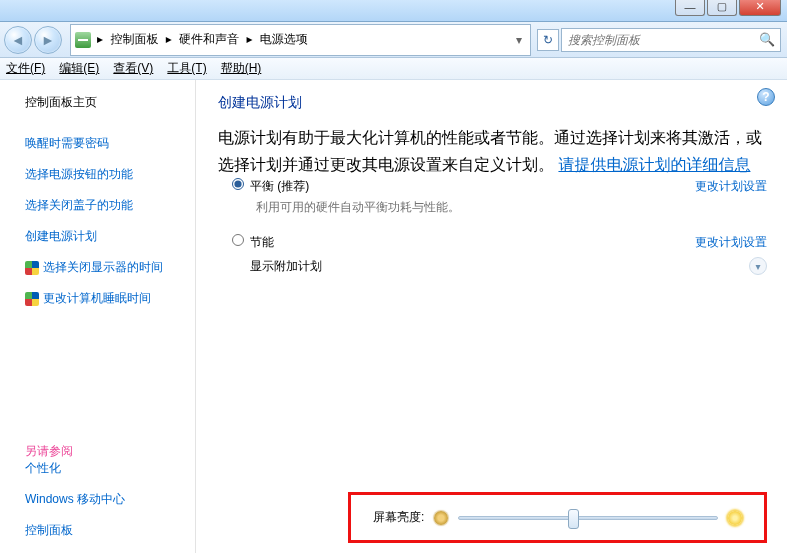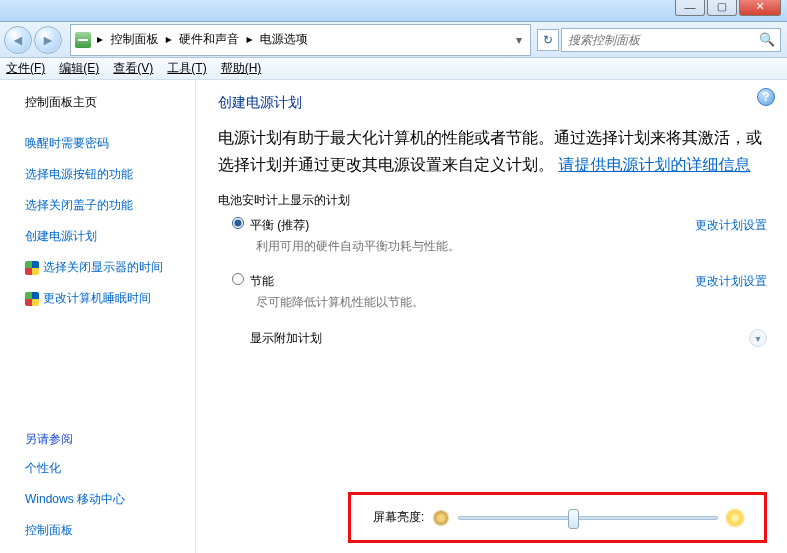--- a/index.html
+++ b/index.html
@@ -90,21 +90,21 @@
   }
   .side-link { color: #0066cc; margin-bottom: 14px; cursor: default; }
   .side-link.home { color: #000; }
   .side-row { display: flex; align-items: center; }
   .side-row .shield {
     width: 14px; height: 14px; margin-right: 4px; display: inline-block;
     background: conic-gradient(#005db3 0 25%, #f6d340 0 50%, #d83b3b 0 75%, #4fb54f 0 100%);
     border-radius: 2px;
   }
   .side-spacer { flex: 1; }
-  .seealso-h { color: #1d4ed8; margin-bottom: 12px; }
+  .seealso-h { color: #ec4899; margin-bottom: 0; }
 
   .content {
     flex: 1; padding: 14px 20px 10px 22px; position: relative;
   }
   .help {
     position: absolute; top: 8px; right: 12px;
     width: 18px; height: 18px; border-radius: 50%;
     background: radial-gradient(circle at 35% 30%, #cfe7ff, #5aa0e0);
     border: 1px solid #3a7ebd; color: #fff;
     display: flex; align-items: center; justify-content: center; font-size: 12px; font-weight: bold;
@@ -230,36 +230,34 @@
   <div class="content">
     <div class="help">?</div>
 
     <h1>创建电源计划</h1>
 
     <div class="desc">
       <span>电源计划有助于最大化计算机的性能或者节能。通过选择计划来将其激活，或选择计划并通过更改其电源设置来自定义计划。</span>
       <a href="#">请提供电源计划的详细信息</a>
     </div>
 
-    <div class="group-label">电池安时计上显示的计划</div>
 
     <div class="plan-block">
       <div class="plan-row">
         <input type="radio" name="plan" checked="" style="">
         <label>平衡 (推荐)</label>
         <span class="plan-change">更改计划设置</span>
       </div>
       <div class="plan-sub">利用可用的硬件自动平衡功耗与性能。</div>
 
       <div class="plan-row">
         <input type="radio" name="plan" style="">
         <label>节能</label>
         <span class="plan-change">更改计划设置</span>
       </div>
-      <div class="plan-sub">尽可能降低计算机性能以节能。</div>
     </div>
 
     <div class="expander">
       <span>显示附加计划</span>
       <span class="chev">▾</span>
     </div>
   </div>
 </div>
 
 <div class="brightness-highlight">

